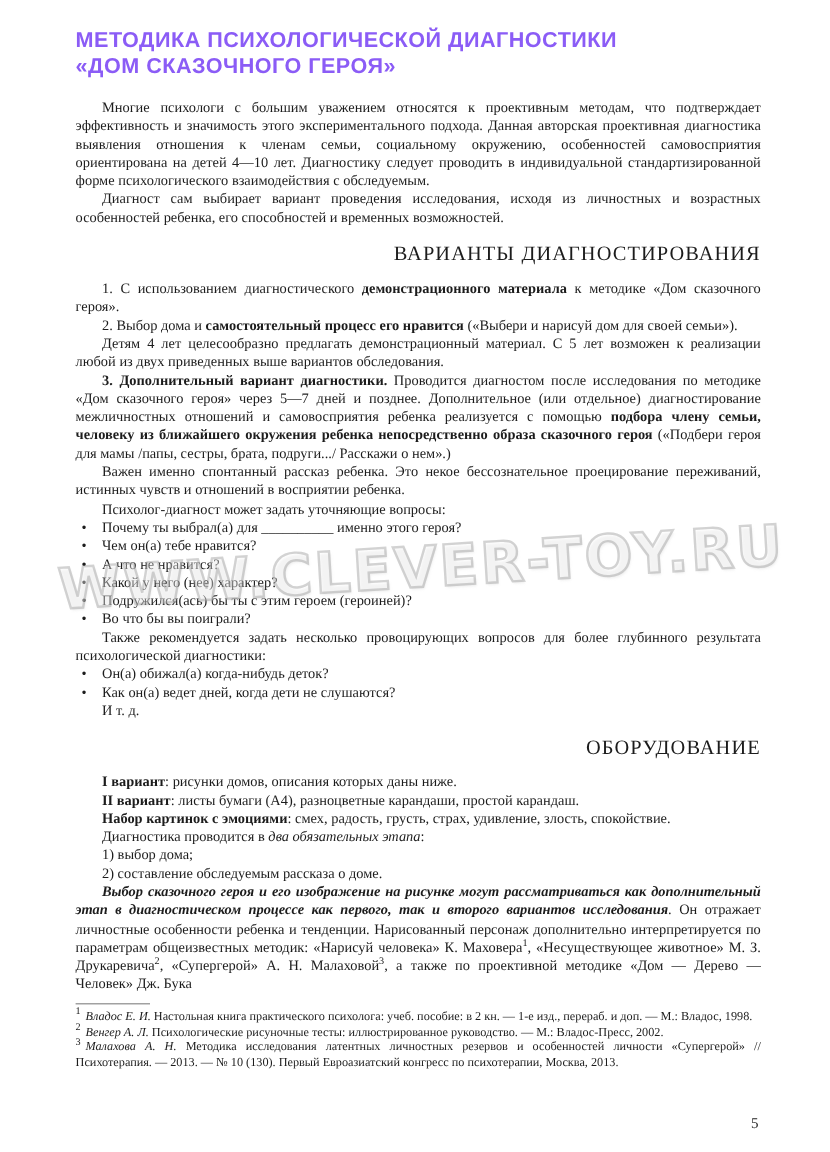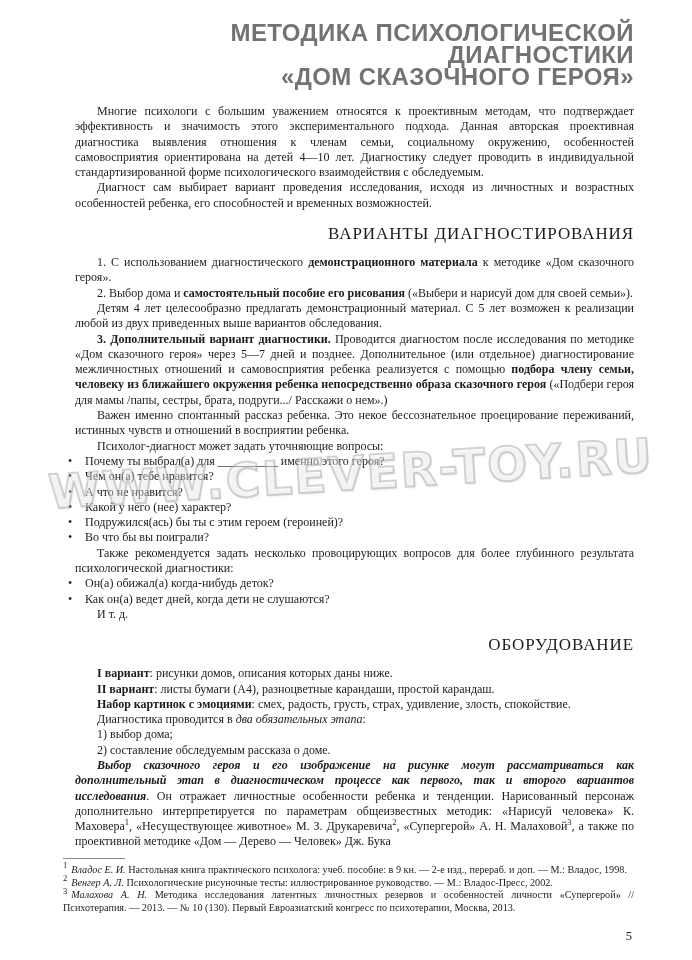--- a/index.html
+++ b/index.html
@@ -6,36 +6,36 @@
   body {
     width:692px; height:960px;
     background:#ffffff;
     font-family:"Liberation Serif", serif;
     color:#1c1c1c;
     position:relative;
     overflow:hidden;
   }
   .content { padding:22px 58px 0 63px; position:relative; }
   .title {
-    text-align:right;
+    text-align:left;
     font-family:"Liberation Sans", sans-serif;
     font-weight:700;
-    font-size:24px;
+    font-size:18px;
     line-height:22px;
     letter-spacing:0.4px;
-    color:#737373;
+    color:#8b5cf6;
     margin:0 0 16px 0;
   }
   .body {
     font-size:12px;
     line-height:15.3px;
     text-align:justify;
     margin:0;
   }
-  .ind { text-indent:22px;margin-left:12px; }
+  .ind { text-indent:22px; }
   .heading {
     text-align:right;
     font-weight:400;
     font-size:17px;
     letter-spacing:0.9px;
     margin:13px 0 11px 0;
   }
   .b { font-weight:700; }
   .i { font-style:italic; }
   .bi { font-weight:700; font-style:italic; }
@@ -76,21 +76,21 @@
     <span>МЕТОДИКА ПСИХОЛОГИЧЕСКОЙ ДИАГНОСТИКИ</span><br>
     <span>«ДОМ СКАЗОЧНОГО ГЕРОЯ»</span>
   </h1>
 
   <p class="body ind">Многие психологи с большим уважением относятся к проективным методам, что подтверждает эффективность и значимость этого экспериментального подхода. Данная авторская проективная диагностика выявления отношения к членам семьи, социальному окружению, особенностей самовосприятия ориентирована на детей 4—10 лет. Диагностику следует проводить в индивидуальной стандартизированной форме психологического взаимодействия с обследуемым.</p>
   <p class="body ind">Диагност сам выбирает вариант проведения исследования, исходя из личностных и возрастных особенностей ребенка, его способностей и временных возможностей.</p>
 
   <h2 class="heading">ВАРИАНТЫ ДИАГНОСТИРОВАНИЯ</h2>
 
   <p class="body ind"><span>1. С использованием диагностического </span><span class="b">демонстрационного материала</span><span> к методике «Дом сказочного героя».</span></p>
-  <p class="body ind"><span>2. Выбор дома и </span><span class="b">самостоятельный пособие его рисования</span><span> («Выбери и нарисуй дом для своей семьи»).</span></p>
+  <p class="body ind"><span>2. Выбор дома и </span><span class="b">самостоятельный процесс его нравится</span><span> («Выбери и нарисуй дом для своей семьи»).</span></p>
   <p class="body ind">Детям 4 лет целесообразно предлагать демонстрационный материал. С 5 лет возможен к реализации любой из двух приведенных выше вариантов обследования.</p>
   <p class="body ind"><span class="b">3. Дополнительный вариант диагностики.</span><span> Проводится диагностом после исследования по методике «Дом сказочного героя» через 5—7 дней и позднее. Дополнительное (или отдельное) диагностирование межличностных отношений и самовосприятия ребенка реализуется с помощью </span><span class="b">подбора члену семьи, человеку из ближайшего окружения ребенка непосредственно образа сказочного героя</span><span> («Подбери героя для мамы /папы, сестры, брата, подруги.../ Расскажи о нем».)</span></p>
   <p class="body ind">Важен именно спонтанный рассказ ребенка. Это некое бессознательное проецирование переживаний, истинных чувств и отношений в восприятии ребенка.</p>
   <p class="body ind">Психолог-диагност может задать уточняющие вопросы:</p>
 
   <div>
     <div class="row">
         <span class="marker">•</span>
         <span class="btext">Почему ты выбрал(а) для __________ именно этого героя?</span>
       </div>
@@ -138,21 +138,21 @@
   <p class="body ind"><span class="b">Набор картинок с эмоциями</span><span>: смех, радость, грусть, страх, удивление, злость, спокойствие.</span></p>
 
 
   <p class="body ind"><span>Диагностика проводится в </span><span class="i">два обязательных этапа</span><span>:</span></p>
   <p class="body ind">1) выбор дома;</p>
   <p class="body ind">2) составление обследуемым рассказа о доме.</p>
   <p class="body ind"><span class="bi">Выбор сказочного героя и его изображение на рисунке могут рассматриваться как дополнительный этап в диагностическом процессе как первого, так и второго вариантов исследования</span><span>. Он отражает личностные особенности ребенка и тенденции. Нарисованный персонаж дополнительно интерпретируется по параметрам общеизвестных методик: «Нарисуй человека» К. Маховера</span><sup class="fn">1</sup><span>, «Несуществующее животное» М. З. Друкаревича</span><sup class="fn">2</sup><span>, «Супергерой» А. Н. Малаховой</span><sup class="fn">3</sup><span>, а также по проективной методике «Дом — Дерево — Человек» Дж. Бука</span></p>
 
   <div class="footnotes">
     <div class="fsep"></div>
-    <p class="fnp"><sup class="fn">1</sup><span class="i">Владос Е. И.</span> <span>Настольная книга практического психолога: учеб. пособие: в 9 кн. — 2-е изд., перераб. и доп. — М.: Владос, 1998.</span></p>
+    <p class="fnp"><sup class="fn">1</sup><span class="i">Владос Е. И.</span> <span>Настольная книга практического психолога: учеб. пособие: в 2 кн. — 1-е изд., перераб. и доп. — М.: Владос, 1998.</span></p>
     <p class="fnp"><sup class="fn">2</sup><span class="i">Венгер А. Л.</span> <span>Психологические рисуночные тесты: иллюстрированное руководство. — М.: Владос-Пресс, 2002.</span></p>
     <p class="fnp"><sup class="fn">3</sup><span class="i">Малахова А. Н.</span> <span>Методика исследования латентных личностных резервов и особенностей личности «Супергерой» // Психотерапия. — 2013. — № 10 (130). Первый Евроазиатский конгресс по психотерапии, Москва, 2013.</span></p>
   </div>
 
 </div>
 
 <div class="watermark">WWW.CLEVER-TOY.RU</div>
 <div class="pagenum">5</div>
 
 </body></html>

